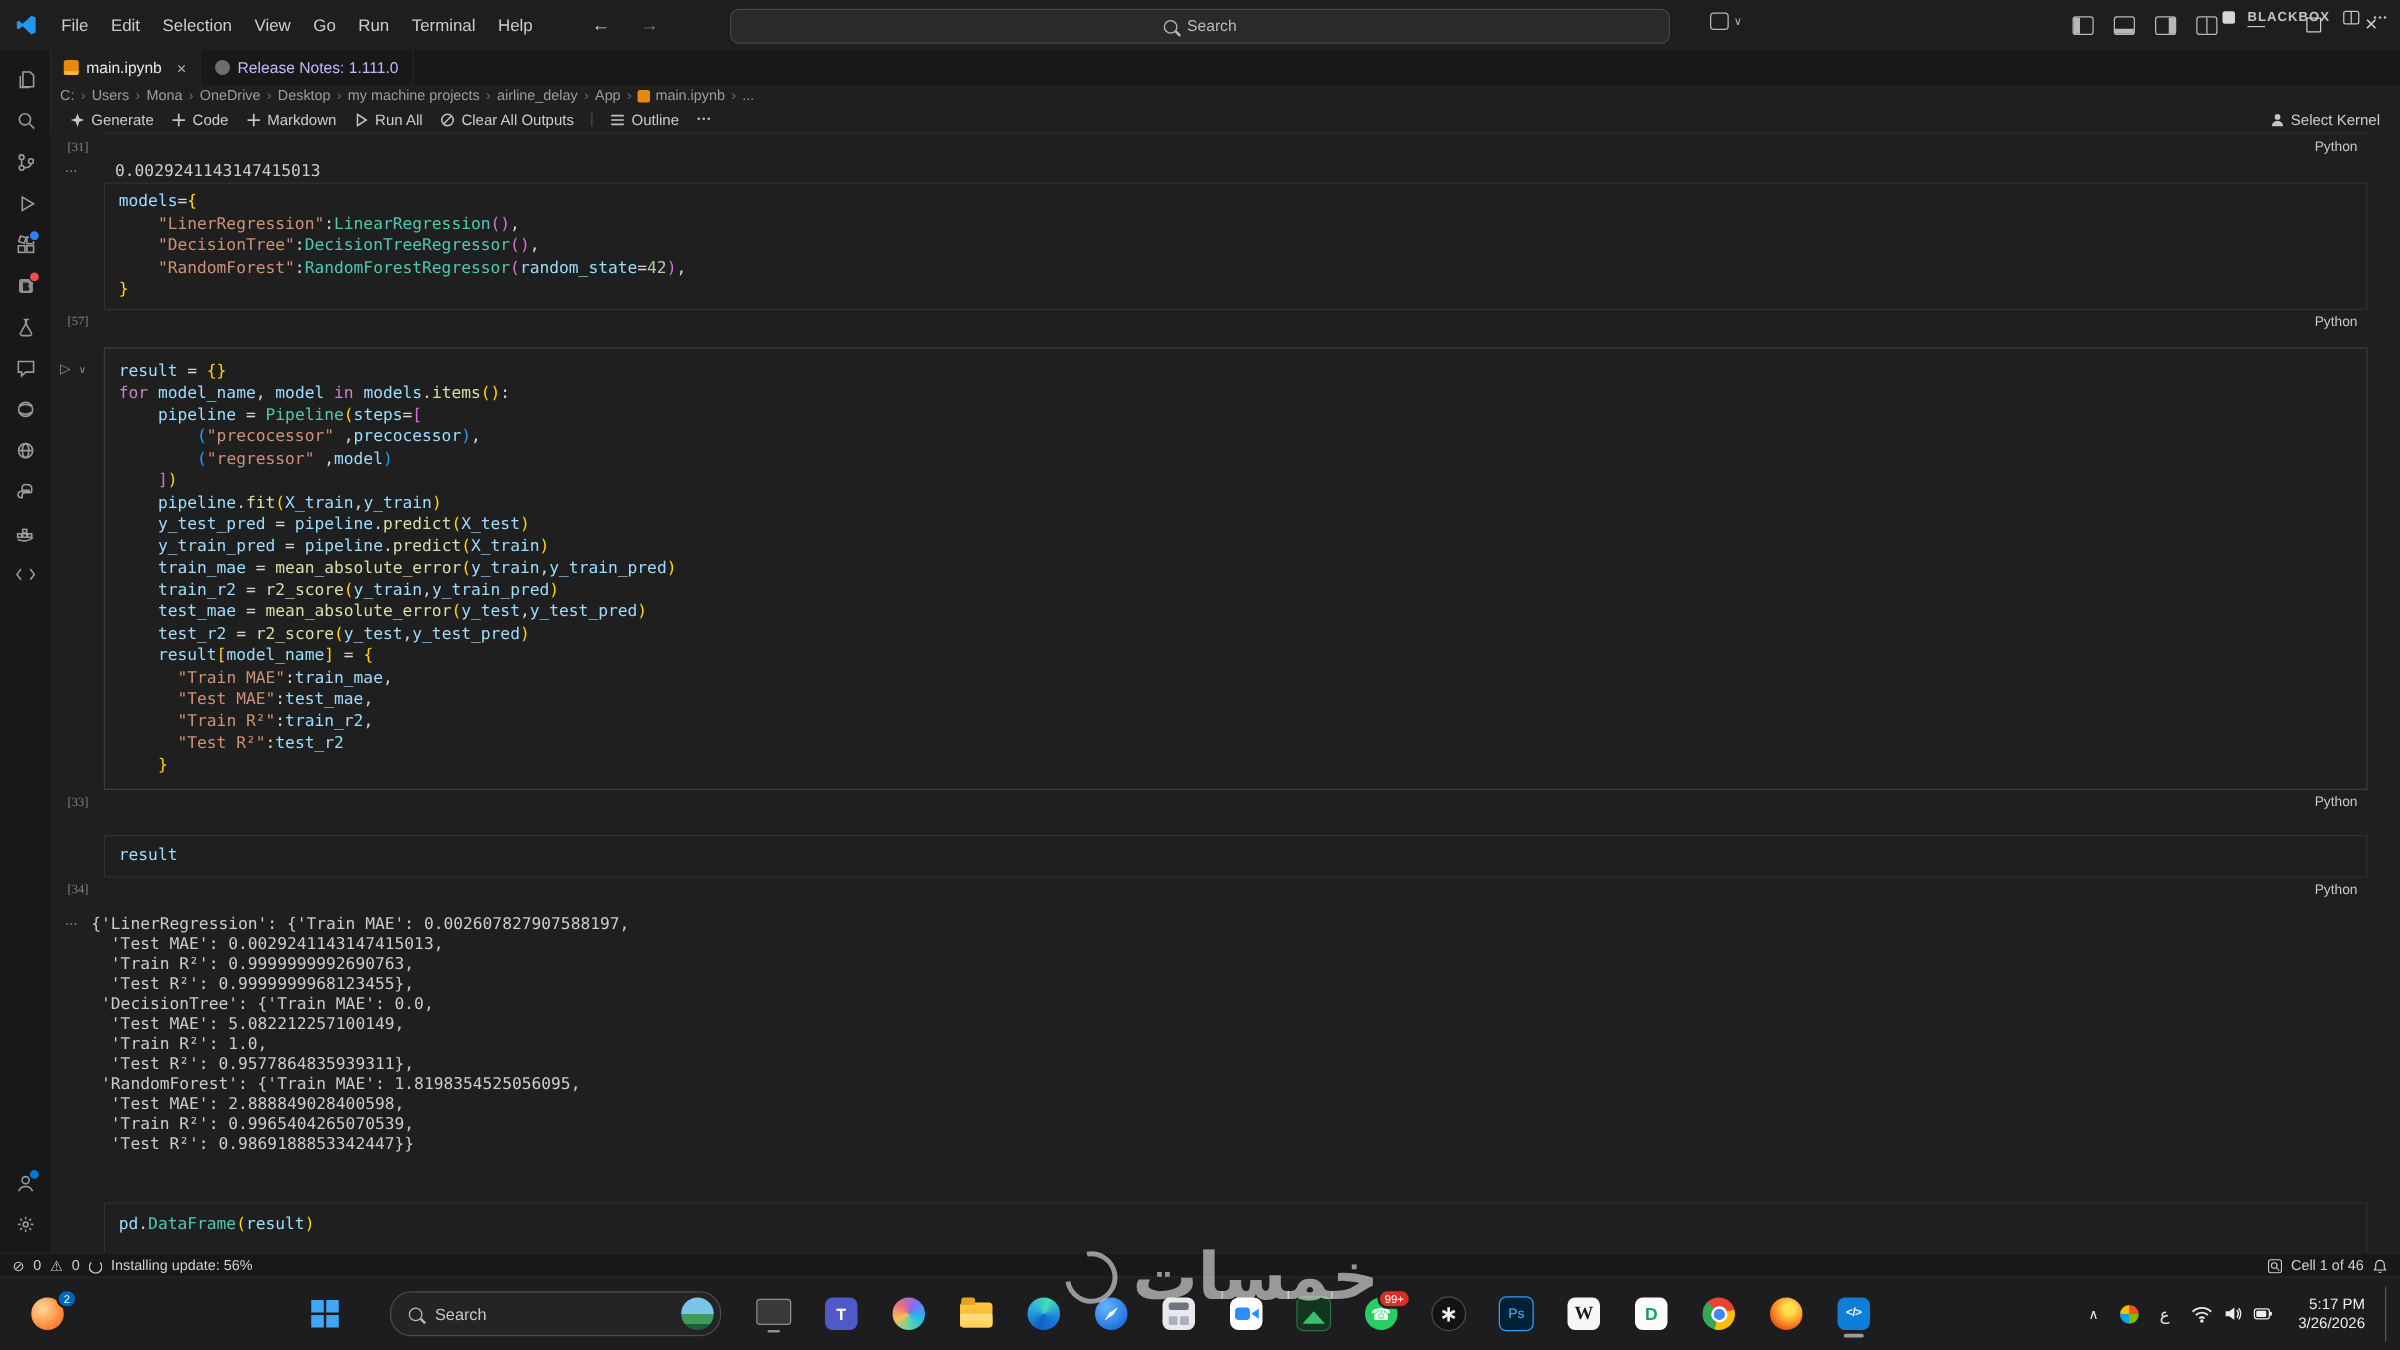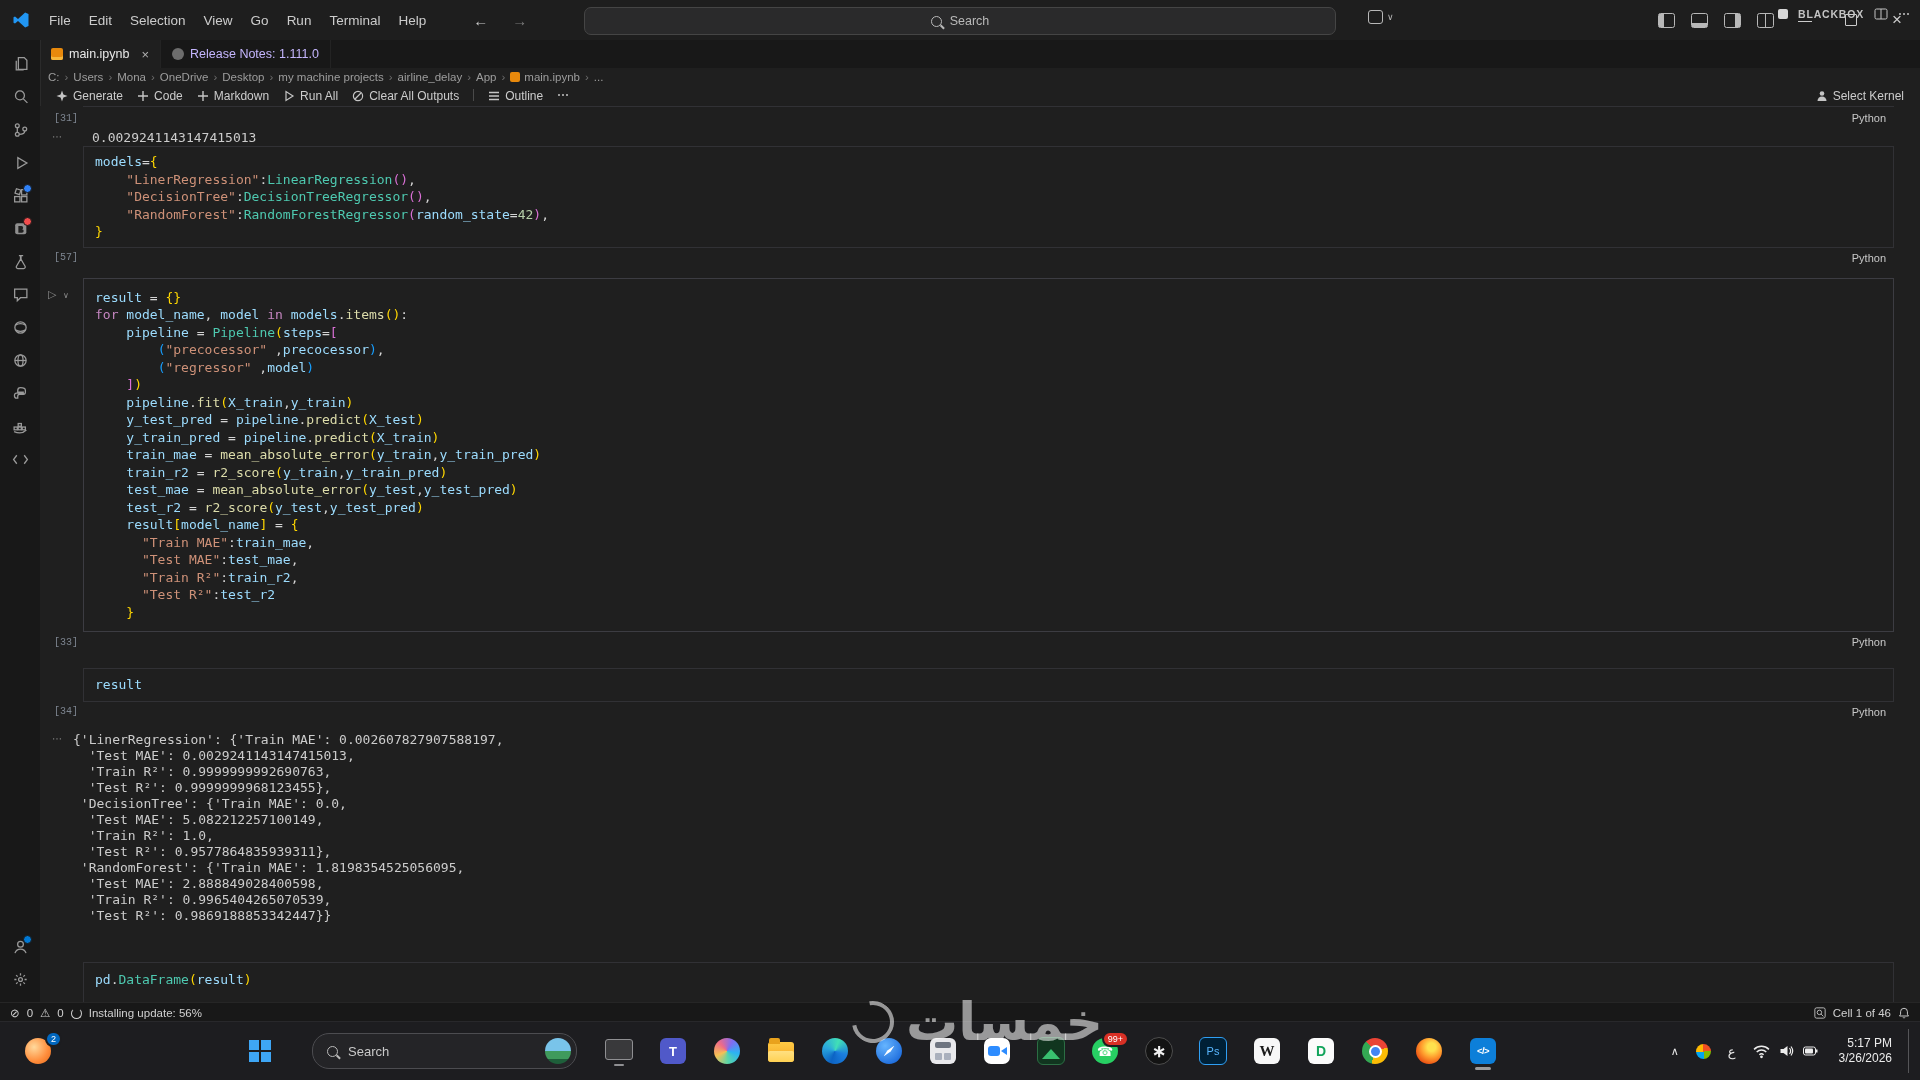--- a/index.html
+++ b/index.html
@@ -64,21 +64,21 @@
   
   #notebook{position:absolute;left:40px;right:0;top:106px;height:896px;overflow:hidden;background:#1f1f1f}
   .blk{position:relative}
   .b0{margin-top:2px}.b1{margin-top:4px}.b2{}.b3{margin-top:12px}.b4{margin-top:18px}.b5{margin-top:12px}.b6{margin-top:38px}
   .ed{border:1px solid #313135;background:#1f1f1f;margin-left:43px;margin-right:26px;padding:6px 0 6px 11px;position:relative}
   .b3 .ed{padding:10px 0 10px 11px;border-color:#3c3c42}
   .b4 .ed{padding:7px 0 7px 11px}
   .b6 .ed{padding:8px 0 18px 11px}
   .cl{height:17.5px;line-height:17.5px;white-space:pre;font-family:"DejaVu Sans Mono","Liberation Mono",monospace;font-size:13px}
   .cmeta{display:flex;justify-content:space-between;align-items:center;height:16px;padding:2px 34px 0 14px}
-  .exec{font-family:Liberation Mono, monospace;font-size:10px;color:#7d8590}
+  .exec{font-family:Liberation Serif, serif;font-size:10px;color:#7d8590}
   .lang{font-size:11px;color:#c8c8c8}
   .meta-only{display:flex;justify-content:space-between;align-items:center;height:16px;padding:2px 34px 0 14px;position:relative}
   .meta-only::before{content:'';position:absolute;top:-2px;left:43px;right:26px;border-top:1px solid #313135}
   .out{position:relative}
   .gut{position:absolute;left:12px;top:1px;color:#8a8a8a;font-size:10px}
   .outlines{padding-left:33px}
   .out.first .outlines{padding-left:52px}
   .outlines div{height:16px;line-height:16px;white-space:pre;font-family:"DejaVu Sans Mono","Liberation Mono",monospace;font-size:13px;color:#cccccc}
   .runbtn{position:absolute;left:8px;top:10px;color:#8f8f8f;font-size:11px;cursor:pointer}
   .runchev{position:absolute;left:23px;top:13px;color:#8f8f8f;font-size:8px;cursor:pointer}

